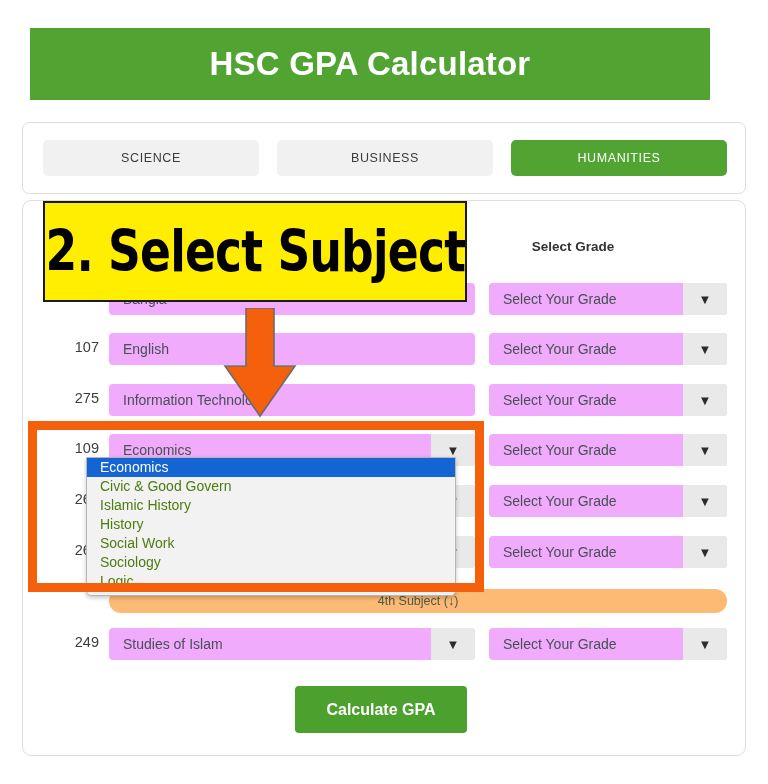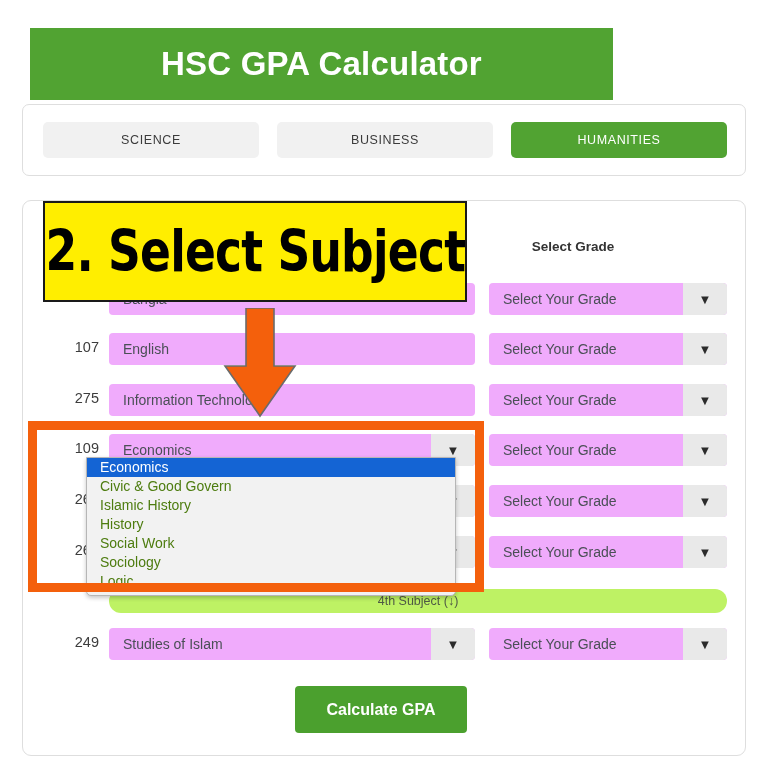--- a/index.html
+++ b/index.html
@@ -19,40 +19,40 @@
     position: relative;
     width: 768px;
     height: 784px;
   }
 
   
   .app-header {
     position: absolute;
     left: 30px;
     top: 28px;
-    width: 583px;
+    width: 680px;
     height: 72px;
     background: #51a332;
     display: flex;
     align-items: center;
     justify-content: center;
     text-align: center;
   }
   .app-header-title {
     color: #ffffff;
     font-size: 33px;
     font-weight: bold;
     letter-spacing: 0.2px;
   }
 
   
   .tab-panel {
     position: absolute;
     left: 22px;
-    top: 104px;
+    top: 122px;
     width: 724px;
     height: 72px;
     background: #ffffff;
     border: 1px solid #dedede;
     border-radius: 7px;
     box-sizing: border-box;
   }
   .tab-row {
     position: absolute;
     left: 20px;
@@ -152,21 +152,21 @@
   }
   .field.subject  { left: 86px; width: 366px; }
   .field.grade    { left: 466px; width: 238px; }
 
   
   .fourth-pill {
     position: absolute;
     left: 86px;
     width: 618px;
     height: 24px;
-    background: #bef264;
+    background: #fdba74;
     border-radius: 12px;
     display: flex;
     align-items: center;
     justify-content: center;
   }
   .fourth-pill .txt {
     font-size: 12.5px;
     color: #4f5a45;
   }
 

